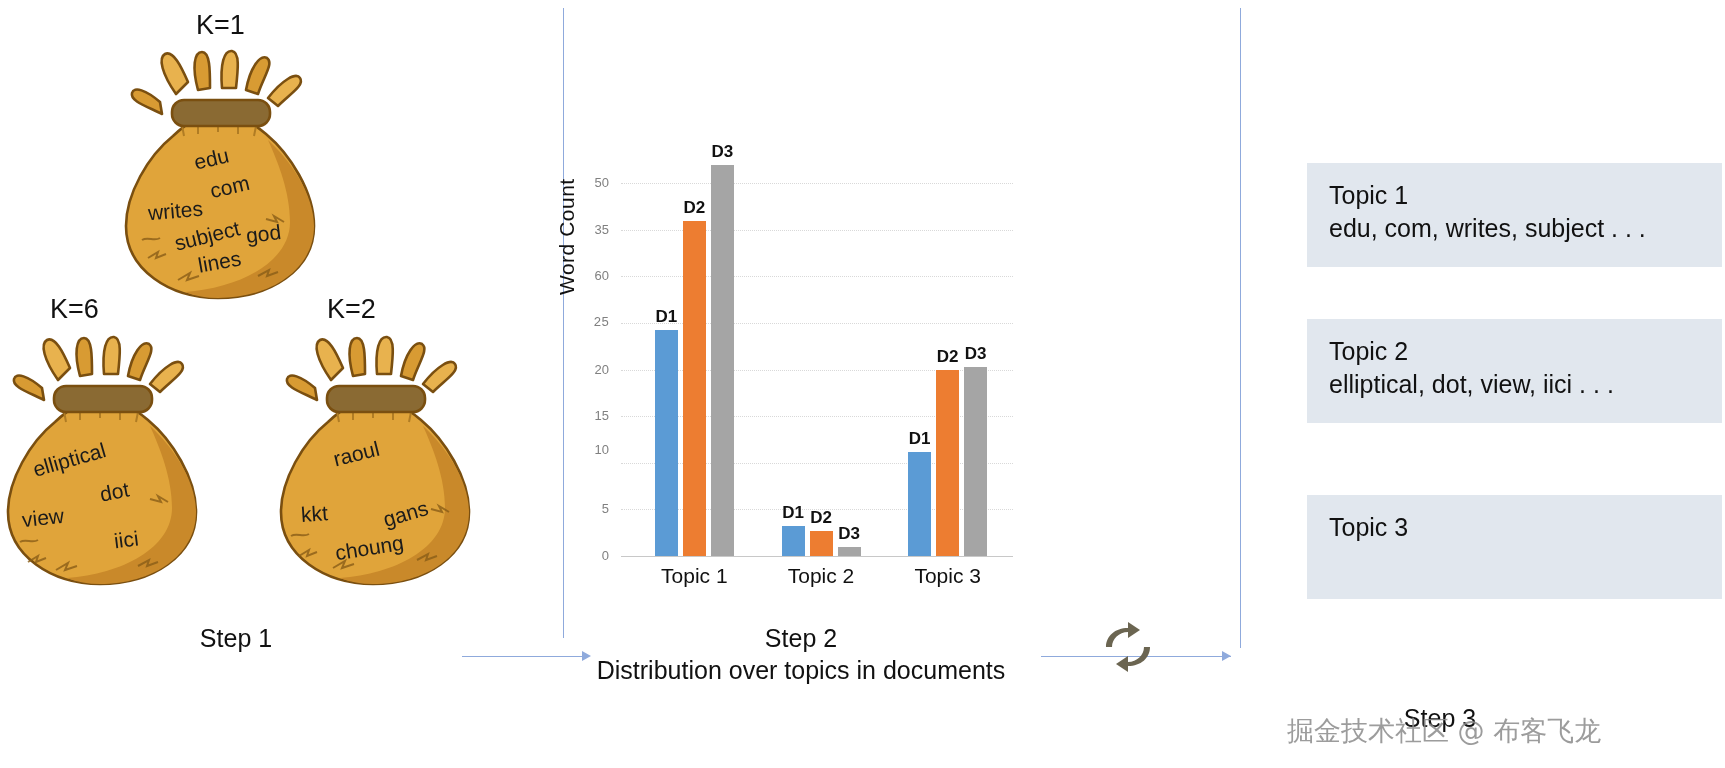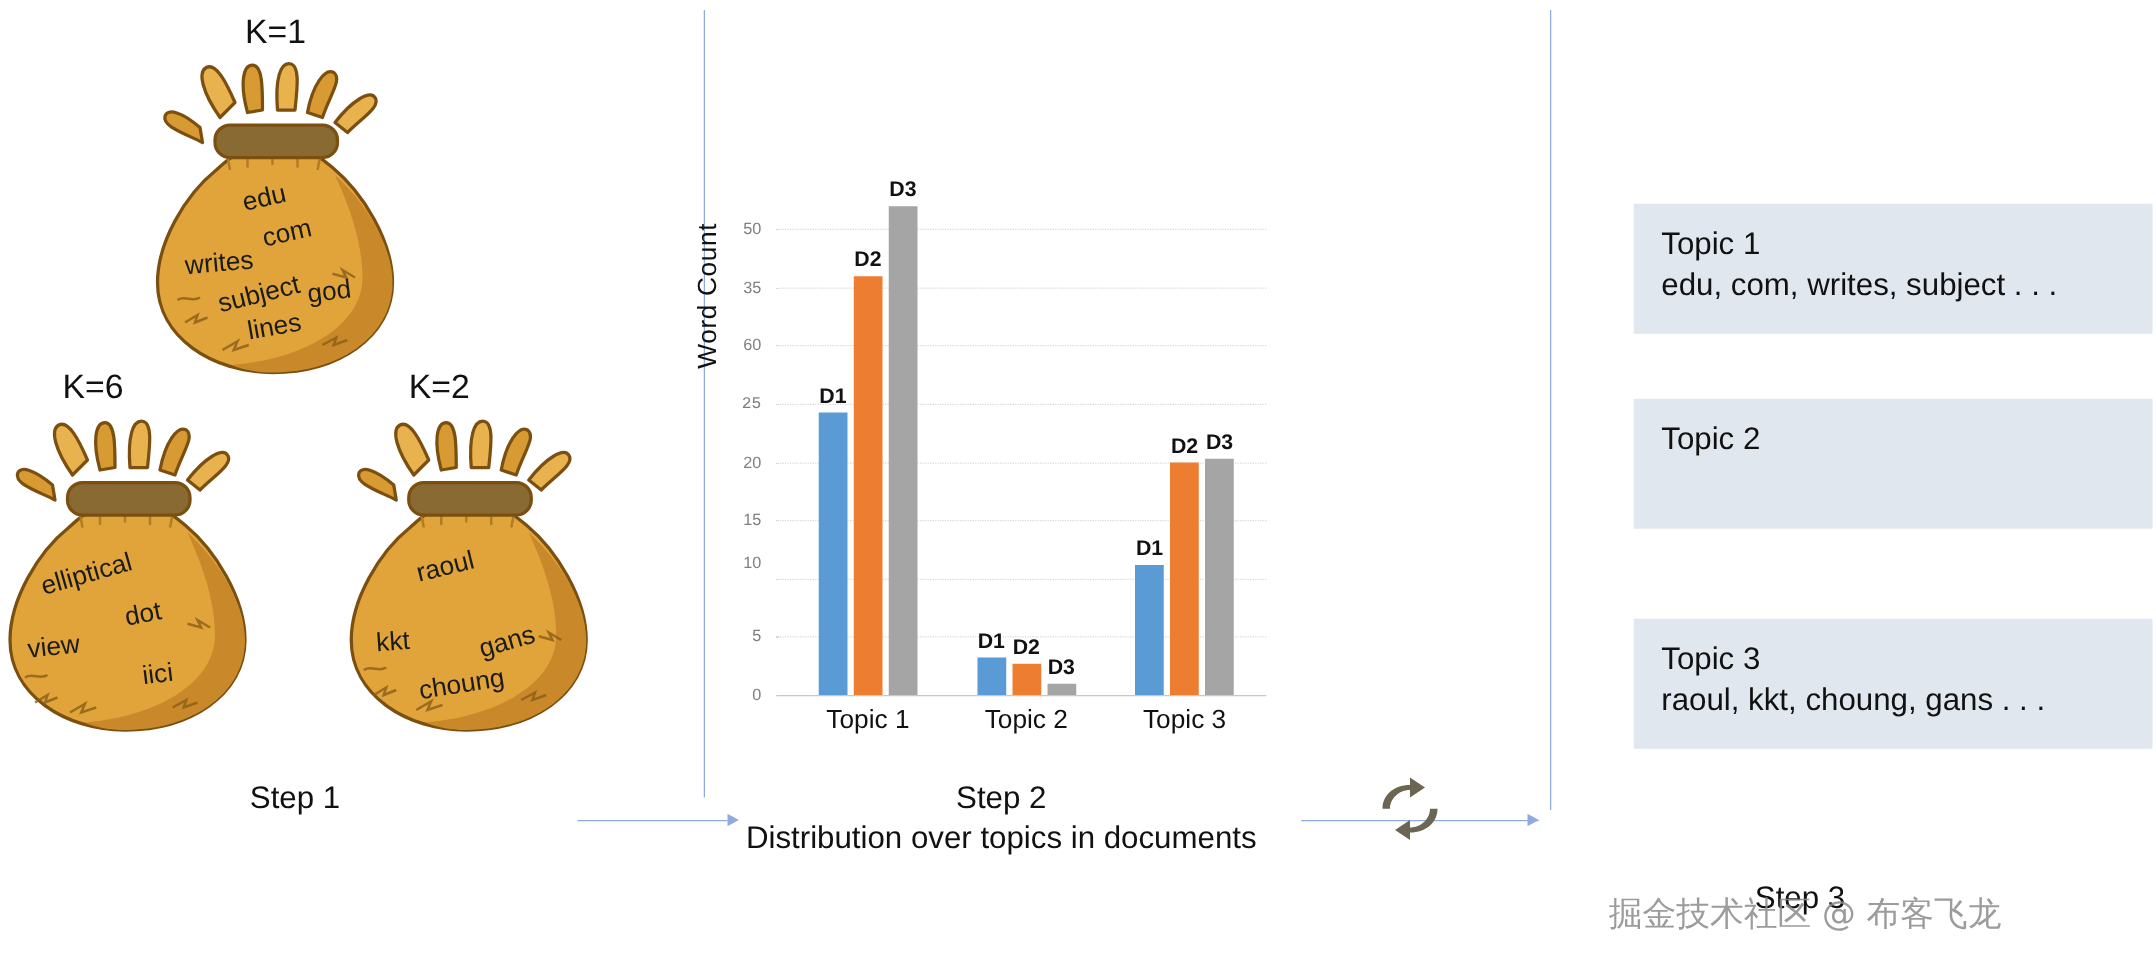--- a/index.html
+++ b/index.html
@@ -238,25 +238,25 @@
 
 <div id="topics">
 
   <div class="topicbox" style="left:1307px;top:163px;width:415px;height:104px;">
     <div class="t-title">Topic 1</div>
     <div class="t-words">edu, com, writes, subject . . .</div>
   </div>
 
   <div class="topicbox" style="left:1307px;top:319px;width:415px;height:104px;">
     <div class="t-title">Topic 2</div>
+    <div class="t-words">elliptical, dot, view, iici  . . .</div>
   </div>
 
   <div class="topicbox" style="left:1307px;top:495px;width:415px;height:104px;">
     <div class="t-title">Topic 3</div>
-    <div class="t-words">raoul, kkt, choung, gans . . .</div>
   </div>
 </div>
 
 <div class="step-cap" style="left:1290px;top:702px;width:300px;">
   <div>Step 3</div>
 </div>
 
 <div id="watermark">掘金技术社区 @ 布客飞龙</div>
 
 </body></html>

